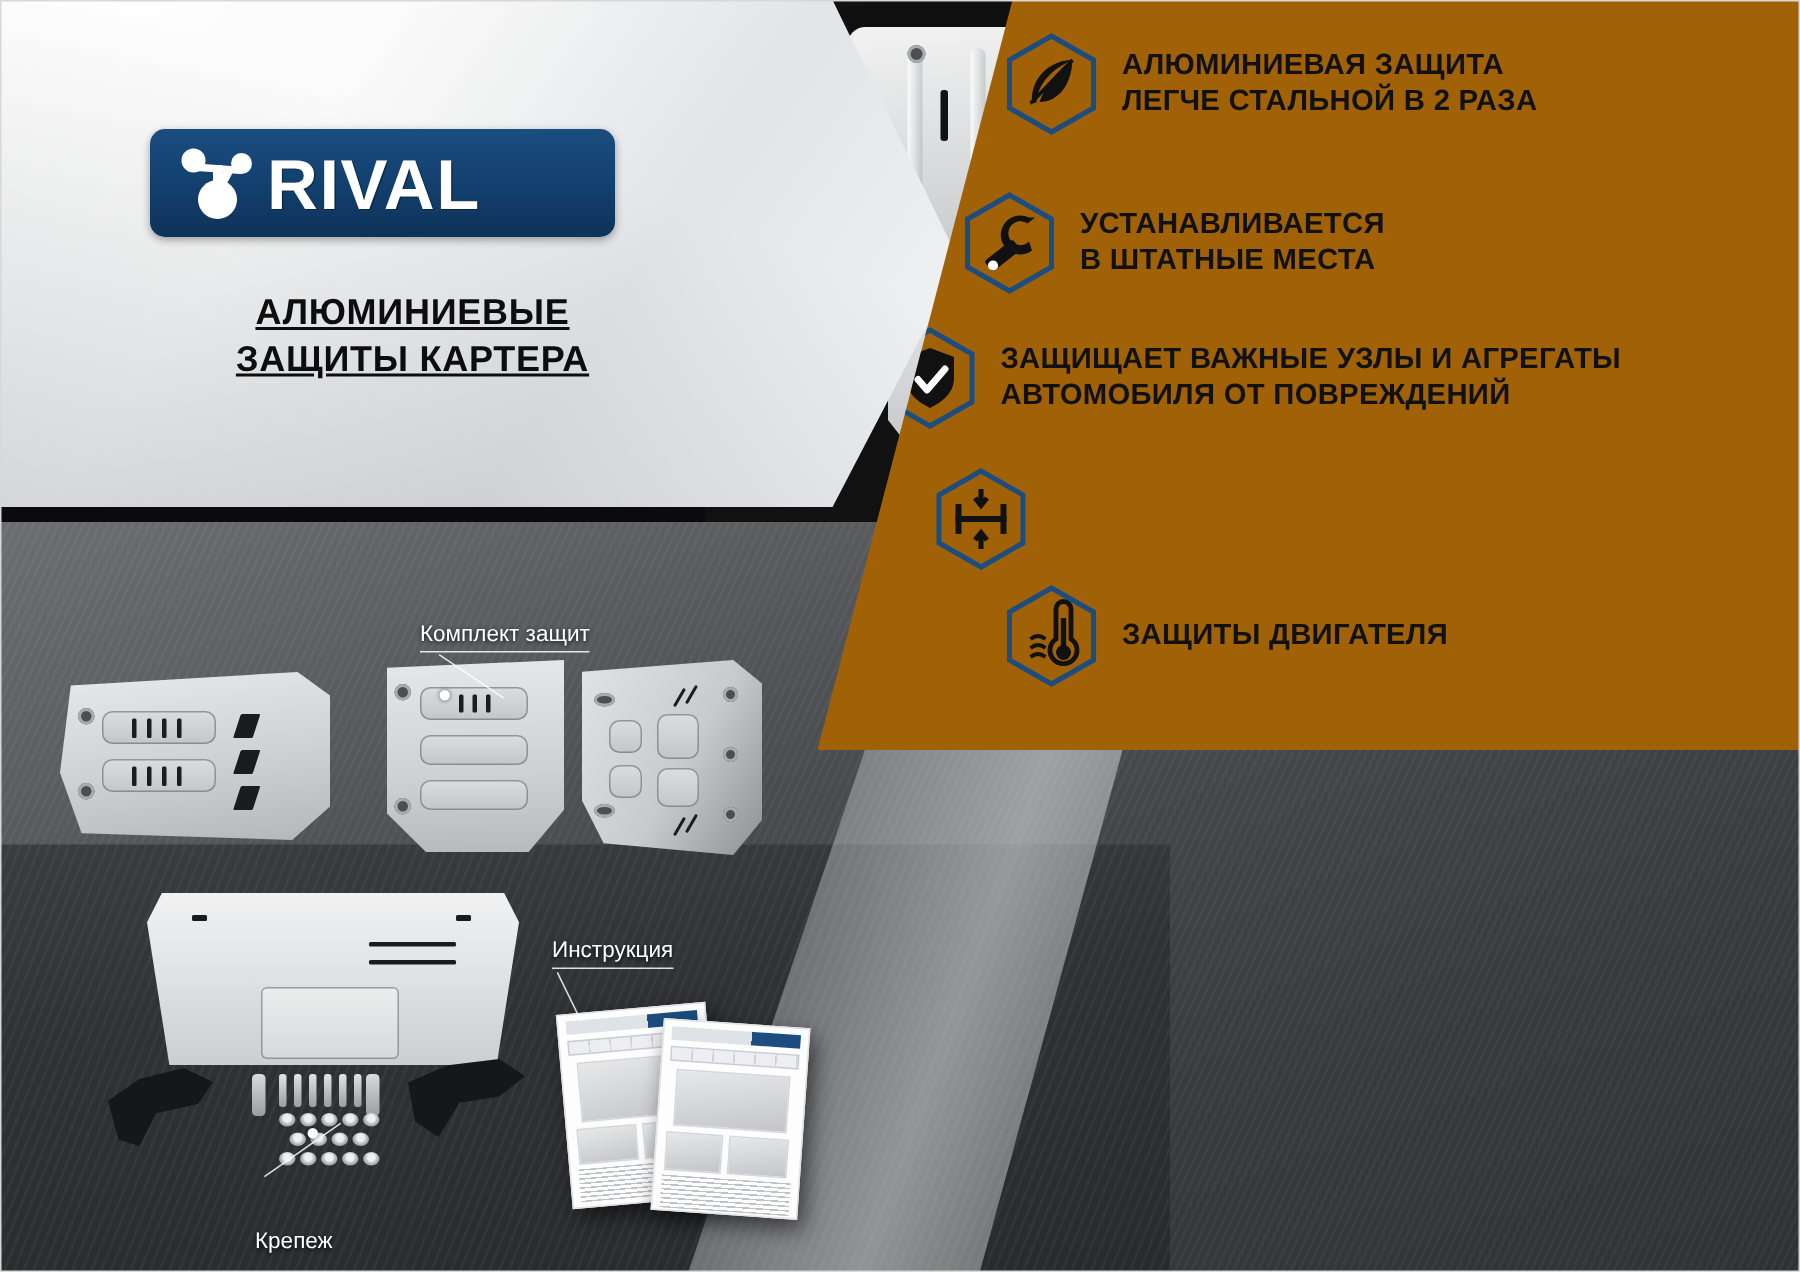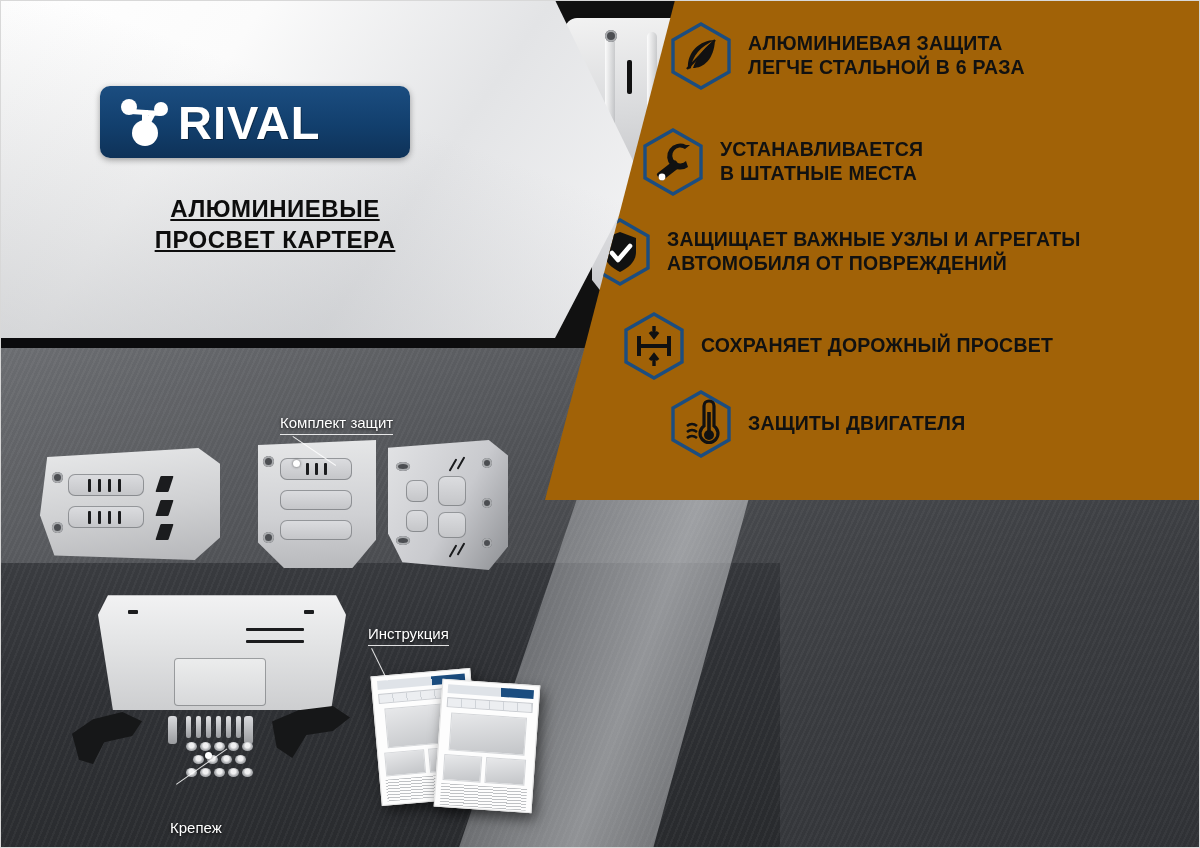--- a/index.html
+++ b/index.html
@@ -217,21 +217,21 @@
         <circle cx="31" cy="39" r="13" fill="#ffffff"></circle>
         <rect x="17" y="15" width="30" height="5" fill="#ffffff" transform="rotate(4 17 15)"></rect>
         <rect x="28" y="16" width="6" height="18" fill="#ffffff"></rect>
         <rect x="36" y="18" width="6" height="16" fill="#ffffff" transform="rotate(28 36 18)"></rect>
       </svg>
       <span class="logo-word">RIVAL</span>
     </div>
 
     <div class="headline">
       <div>АЛЮМИНИЕВЫЕ</div>
-      <div>ПРОСВЕТ КАРТЕРА</div>
+      <div>ЗАЩИТЫ КАРТЕРА</div>
     </div>
 
 
     <div class="advantages-tag">
       <span>Преимущества</span>
     </div>
   </div>
 
   <div class="body-area">
     <div class="brush"></div>
@@ -363,21 +363,21 @@
 
     <div class="feat" style="left:155px;top:22px;width:500px">
       <svg class="hexicon" viewBox="0 0 62 68">
         <polygon points="31,2 59,18 59,50 31,66 3,50 3,18" fill="none" stroke="#1b4d80" stroke-width="3.4"></polygon>
         <path d="M45 18 C30 18 17 30 18 46 C19 47 20 47 21 46 C22 34 31 24 45 18 Z" fill="#111"></path>
         <path d="M45 18 C36 24 27 34 23 46 C33 46 44 38 45 18 Z" fill="#111"></path>
         <path d="M45 18 L17 47" stroke="#111" stroke-width="2.4" fill="none"></path>
       </svg>
       <div class="feat-text">
         <div>АЛЮМИНИЕВАЯ ЗАЩИТА</div>
-        <div>ЛЕГЧЕ СТАЛЬНОЙ В 6 РАЗА</div>
+        <div>ЛЕГЧЕ СТАЛЬНОЙ В 2 РАЗА</div>
       </div>
     </div>
 
     <div class="feat" style="left:74px;top:218px;width:580px">
       <svg class="hexicon" viewBox="0 0 62 68">
         <polygon points="31,2 59,18 59,50 31,66 3,50 3,18" fill="none" stroke="#1b4d80" stroke-width="3.4"></polygon>
         <path d="M31 14 L47 20 v14 c0 10 -8 16 -16 20 c-8 -4 -16 -10 -16 -20 V20 z" fill="#111"></path>
         <path d="M23 35 l6 7 l12 -14" fill="none" stroke="#fff" stroke-width="4.6" stroke-linecap="round" stroke-linejoin="round"></path>
       </svg>
       <div class="feat-text">
@@ -401,23 +401,20 @@
 
     <div class="feat" style="left:108px;top:312px;width:540px">
       <svg class="hexicon" viewBox="0 0 62 68">
         <polygon points="31,2 59,18 59,50 31,66 3,50 3,18" fill="none" stroke="#1b4d80" stroke-width="3.4"></polygon>
         <rect x="14" y="24" width="4" height="20" fill="#111"></rect>
         <rect x="44" y="24" width="4" height="20" fill="#111"></rect>
         <rect x="14" y="32" width="34" height="4" fill="#111"></rect>
         <path d="M31 14 v10 m-4 -4 l4 5 l4 -5" stroke="#111" stroke-width="3.4" fill="none"></path>
         <path d="M31 54 v-10 m-4 4 l4 -5 l4 5" stroke="#111" stroke-width="3.4" fill="none"></path>
       </svg>
-      <div class="feat-text">
-        <div>СОХРАНЯЕТ ДОРОЖНЫЙ ПРОСВЕТ</div>
-      </div>
     </div>
 
     <div class="feat" style="left:155px;top:390px;width:500px">
       <svg class="hexicon" viewBox="0 0 62 68">
         <polygon points="31,2 59,18 59,50 31,66 3,50 3,18" fill="none" stroke="#1b4d80" stroke-width="3.4"></polygon>
         <path d="M34 16 a5 5 0 0 1 10 0 v20 a9 9 0 1 1 -10 0 z" fill="none" stroke="#111" stroke-width="3.2"></path>
         <circle cx="39" cy="45" r="5" fill="#111"></circle>
         <rect x="37.2" y="22" width="3.6" height="20" fill="#111"></rect>
         <path d="M17 36 q5 -4 10 0" stroke="#111" stroke-width="2.6" fill="none"></path>
         <path d="M17 42 q5 -4 10 0" stroke="#111" stroke-width="2.6" fill="none"></path>

